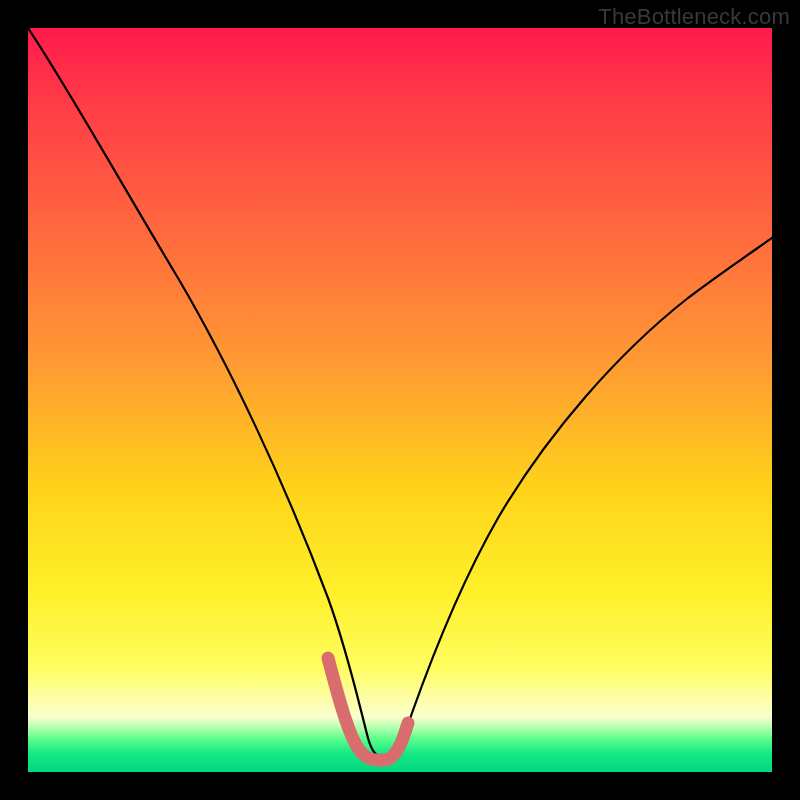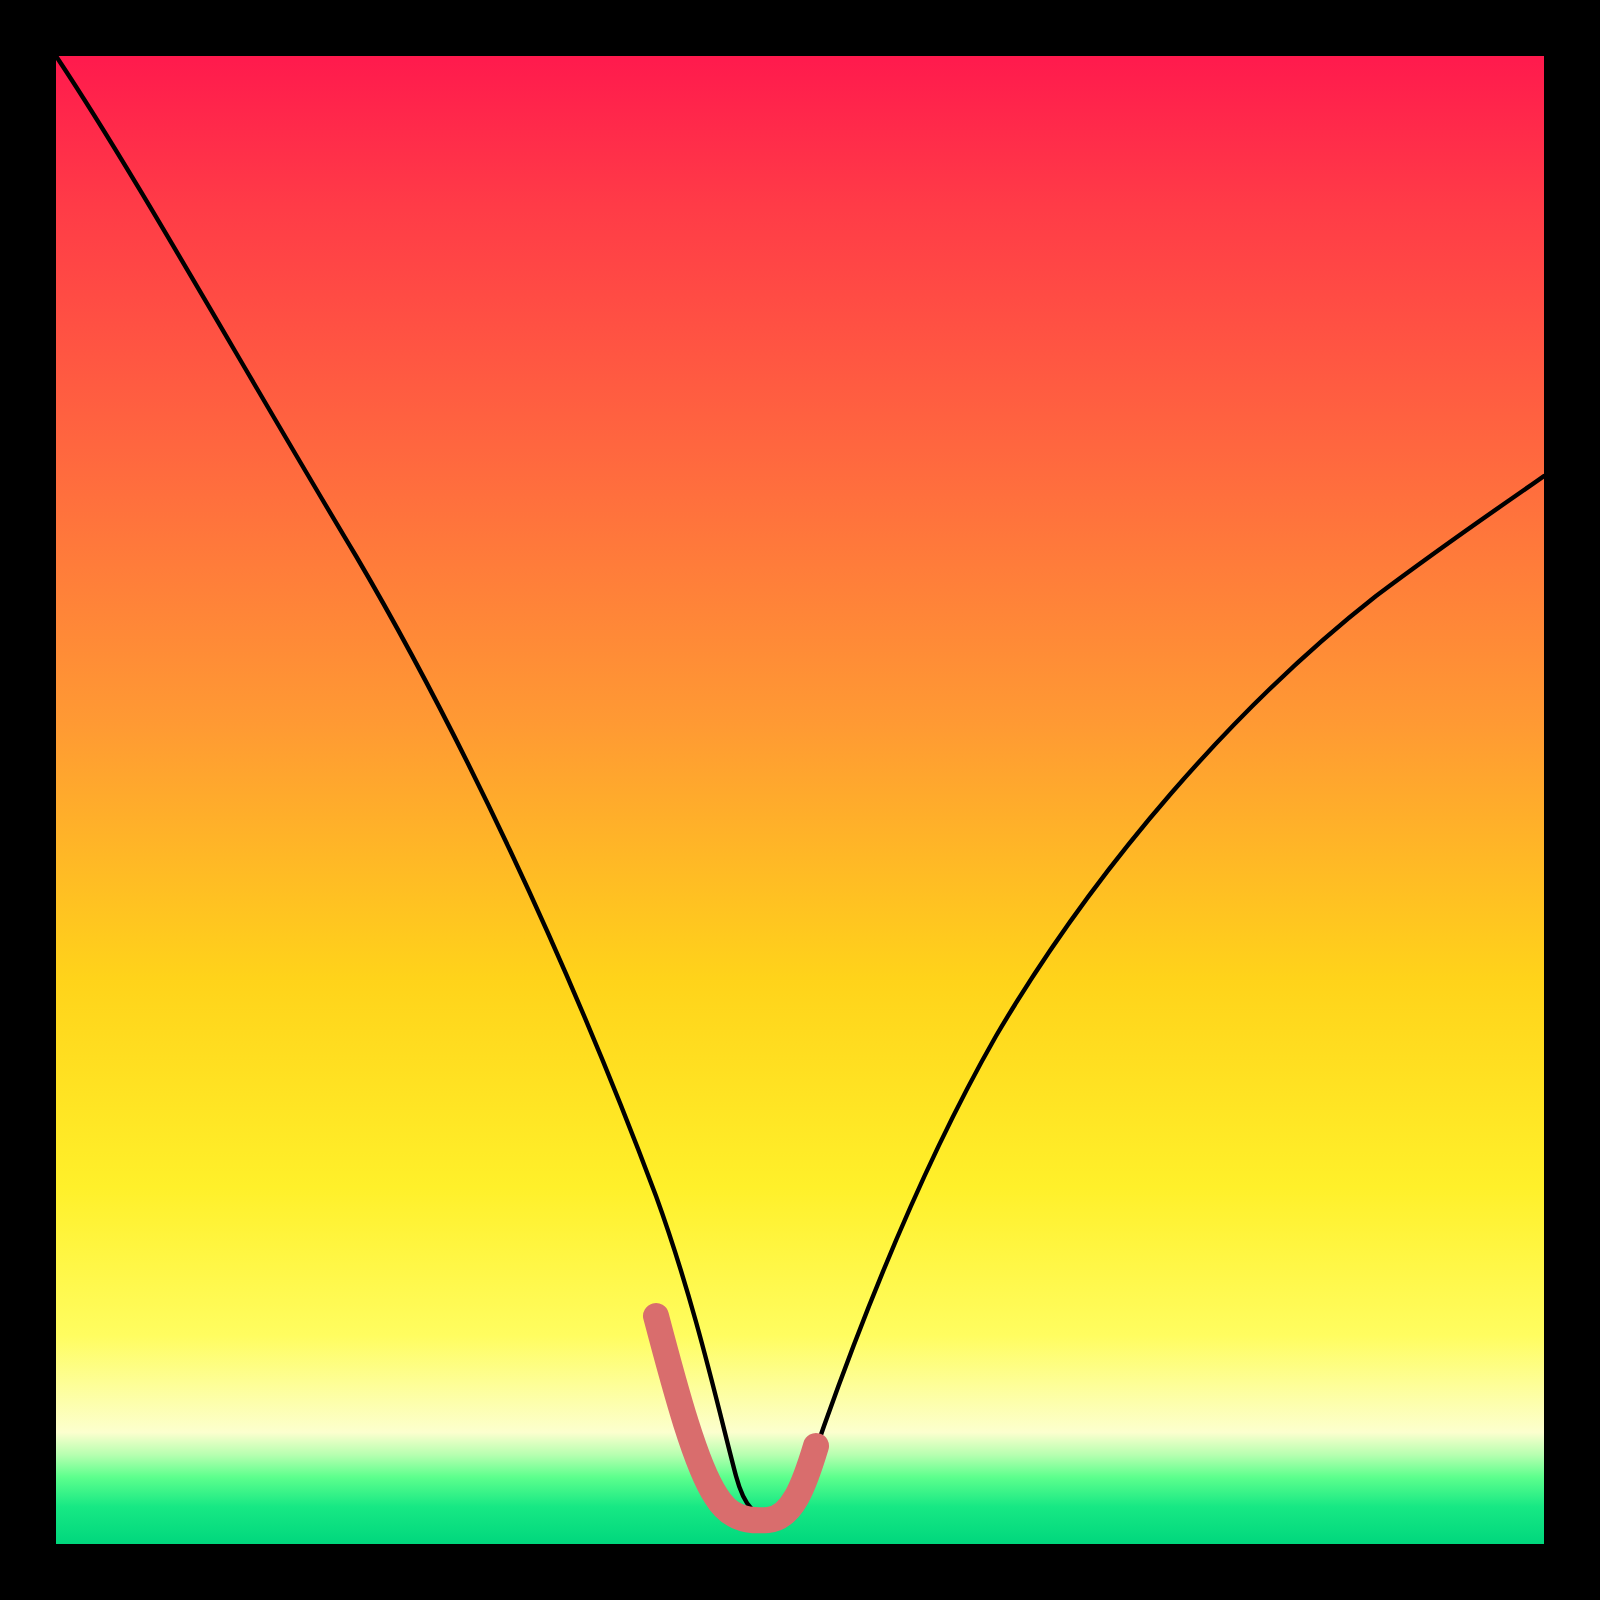--- a/index.html
+++ b/index.html
@@ -82,14 +82,15 @@
                C 700 240, 730 220, 744 210" fill="none" stroke="#000000" stroke-width="2.2" stroke-linecap="round" stroke-linejoin="round"></path>
 
       <path d="M 300 630
                C 310 668, 320 705, 330 720
                C 336 730, 344 733, 356 732
                C 368 731, 374 715, 380 695" fill="none" stroke="#d96d6d" stroke-width="13" stroke-linecap="round" stroke-linejoin="round"></path>
     </svg>
 
   </div>
 
+  <div class="branding">TheBottleneck.com</div>
 
 </div>
 
 </body></html>

